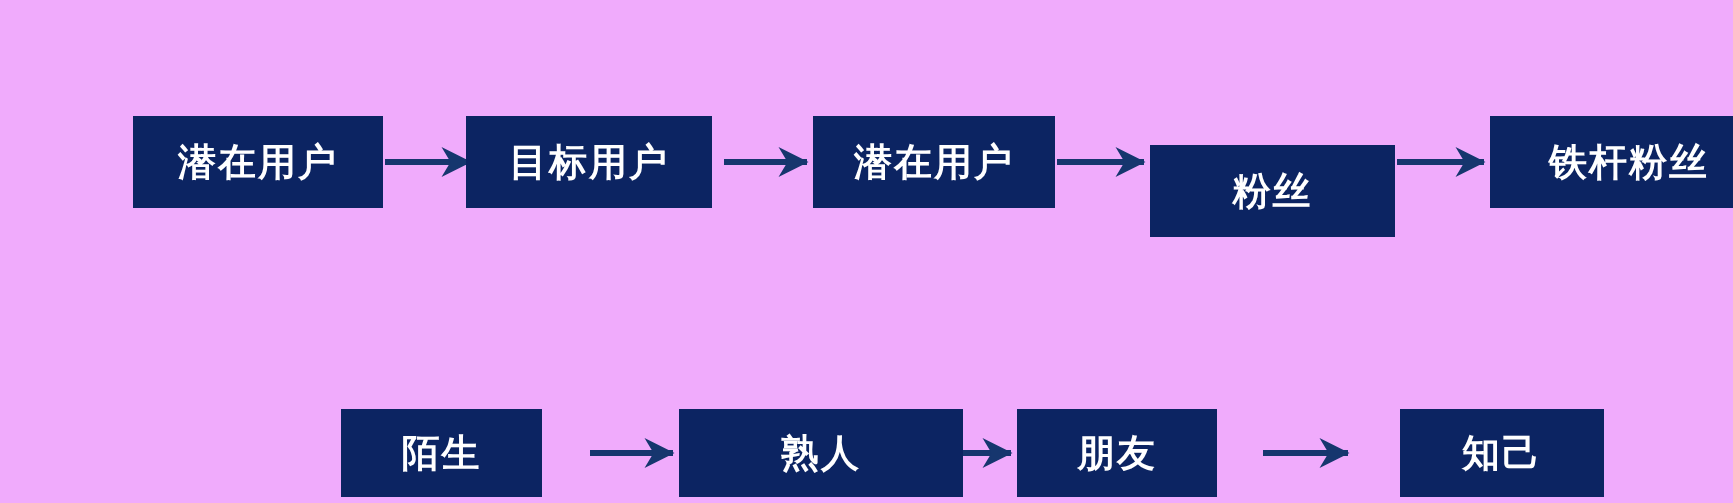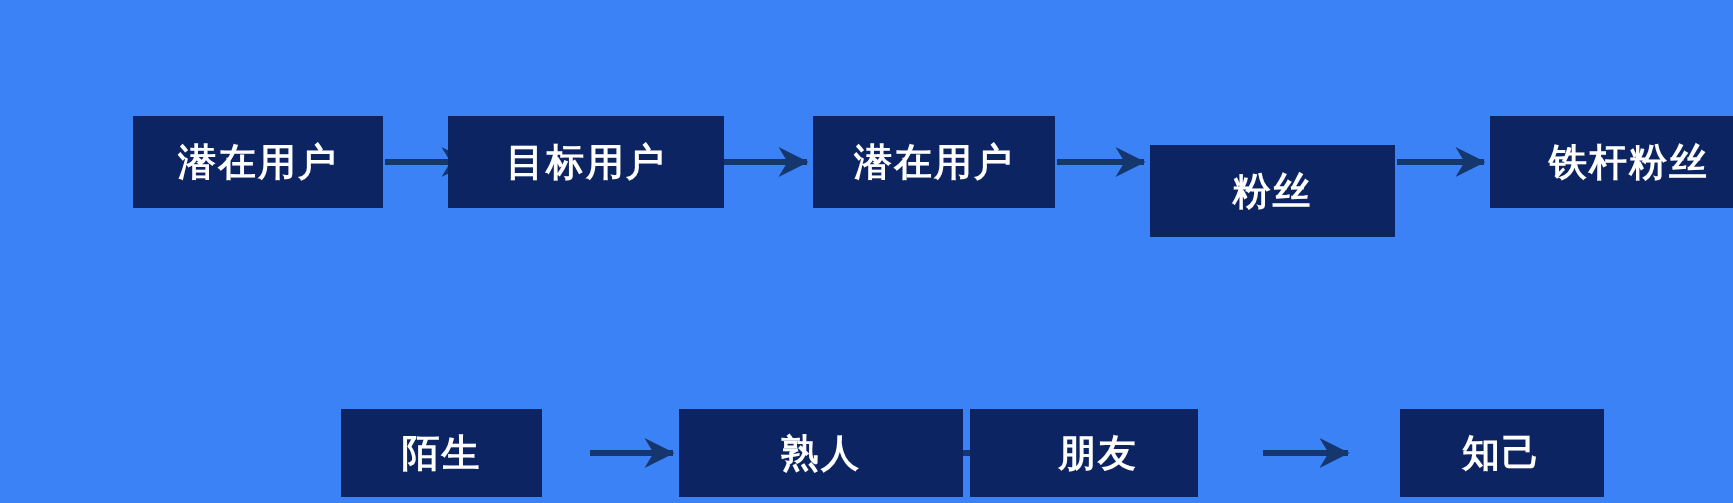--- a/index.html
+++ b/index.html
@@ -4,48 +4,48 @@
 <style>
   html, body {
     margin: 0;
     padding: 0;
     background: #000000;
   }
   .stage {
     position: relative;
     width: 1733px;
     height: 503px;
-    background: #3b82f6;
+    background: #f0abfc;
     overflow: hidden;
     font-family: Liberation Mono, monospace;
   }
   .node {
     position: absolute;
     display: flex;
     align-items: center;
     justify-content: center;
     background: #0c2462;
     color: #ffffff;
     font-weight: bold;
     font-size: 38px;
     letter-spacing: 2px;
     white-space: nowrap;
   }
   .row-top .node, .node.top { top: 116px; height: 92px; }
   .node.bottom { top: 409px; height: 88px; }
 
   .n1 { left: 133px;  width: 250px; }
-  .n2 { left: 448px;  width: 276px; }
+  .n2 { left: 466px;  width: 246px; }
   .n3 { left: 813px;  width: 242px; }
   .n4 { left: 1150px; width: 245px; margin-top: 29px; }
   .n5 { left: 1490px; width: 278px; }
 
   .m1 { left: 341px;  width: 201px; }
   .m2 { left: 679px;  width: 284px; }
-  .m3 { left: 970px; width: 200px; padding-left: 28px; }
+  .m3 { left: 1017px; width: 200px; }
   .m4 { left: 1400px; width: 204px; }
 
   .arrow-layer {
     position: absolute;
     left: 0; top: 0;
     width: 1733px;
     height: 503px;
     pointer-events: none;
   }
 </style>

